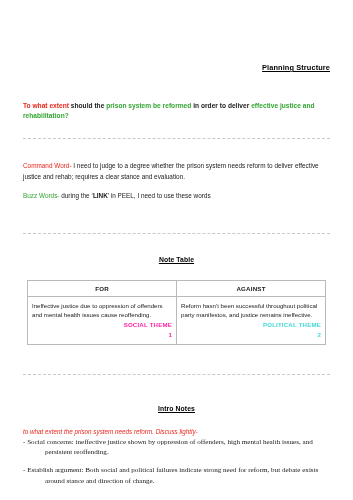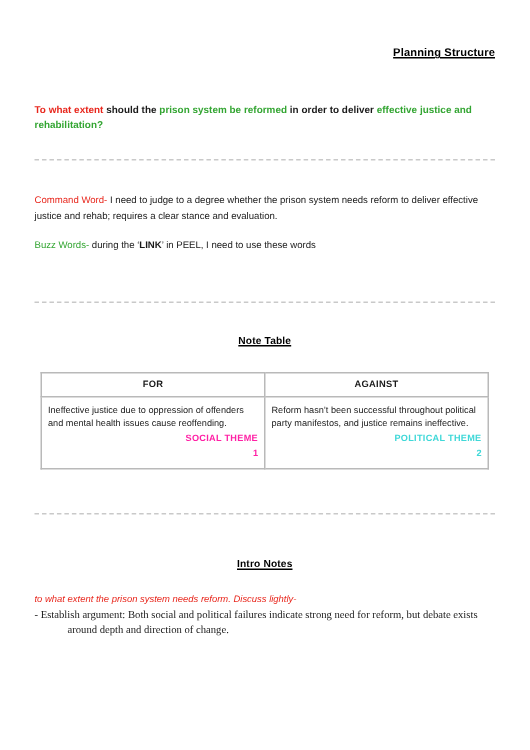--- a/index.html
+++ b/index.html
@@ -22,20 +22,21 @@
     width: 353px;
     height: 500px;
     box-sizing: border-box;
     padding: 0 23px;
   }
 
   
   .doc-title-row {
     padding-top: 24px;
     text-align: right;
+    margin-top: 32px;
   }
   .doc-title {
     display: inline-block;
     font-size: 7.4px;
     font-weight: bold;
     text-decoration: underline;
     letter-spacing: 0.1px;
     line-height: 1.2;
   }
 
@@ -218,18 +219,21 @@
   </div>
 
   <div class="dashed-sep sep-3"></div>
 
   <div class="section-heading heading-intro-notes">Intro Notes</div>
 
   <div class="intro-notes">
     <p class="intro-prompt">to what extent the prison system needs reform. Discuss lightly-</p>
     <div class="intro-list">
       <div class="intro-item">
-          <span class="bullet-line">- Establish argument: Both social and political failures indicate strong need for reform, but debate exists around depth and direction of change.</span>
+          <span class="bullet-line">- Social concerns: ineffective justice shown by oppression of offenders, high mental health issues, and persistent reoffending.</span>
+        </div>
+      <div class="intro-item">
+          <span class="bullet-line">- Establish argument: Both social and political failures indicate strong need for reform, but debate exists around stance and direction of change.</span>
         </div>
     </div>
   </div>
 
 </div>
 
 </body></html>

